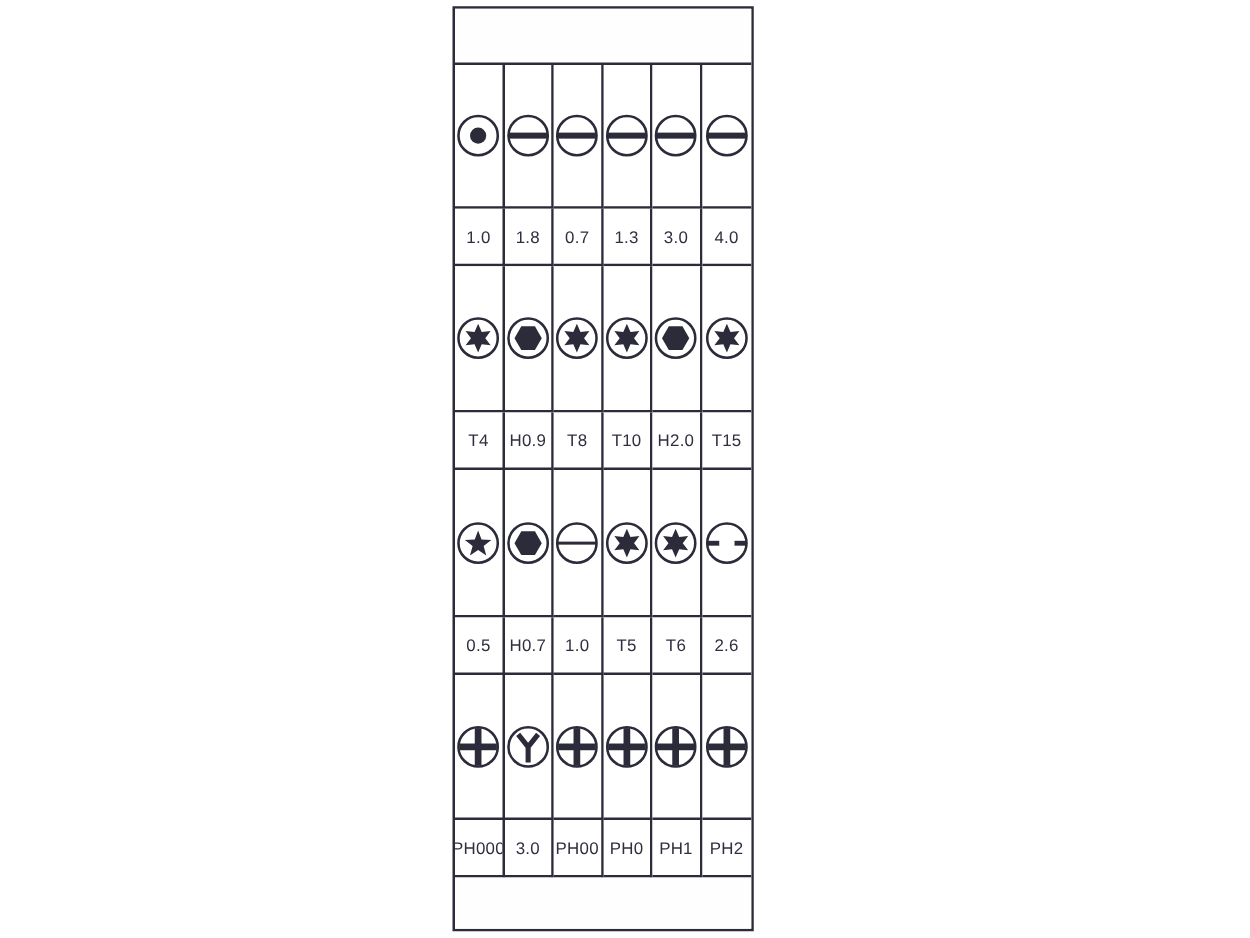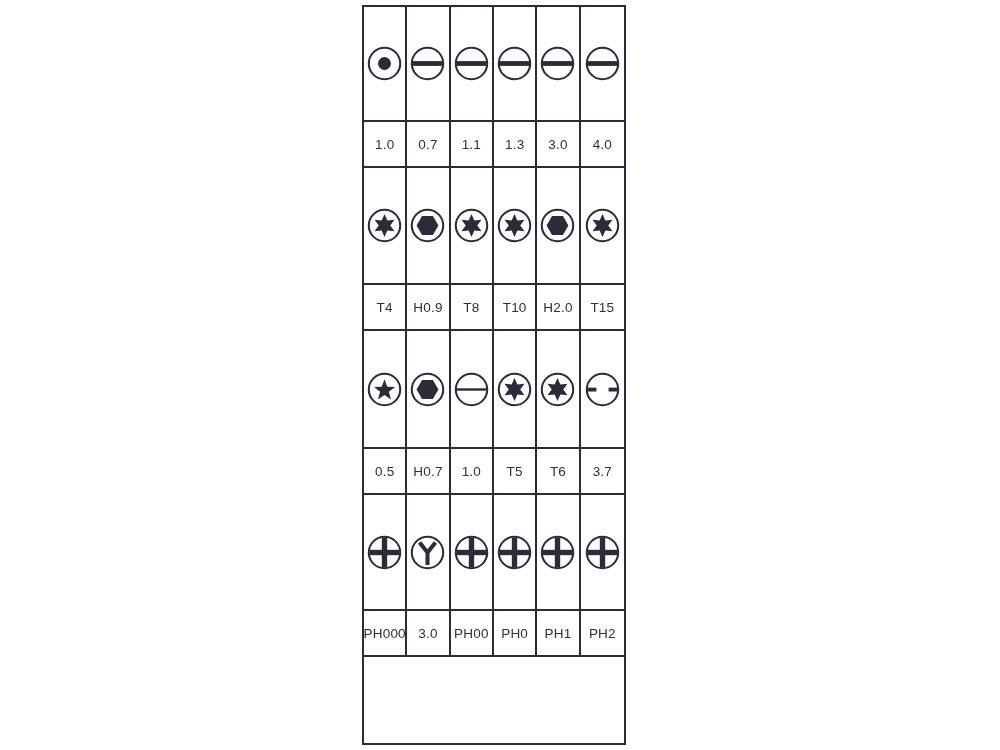--- a/index.html
+++ b/index.html
@@ -13,27 +13,27 @@
   .stage {
     position: relative;
     width: 1000px;
     height: 750px;
     background: #ffffff;
   }
   .panel {
     position: absolute;
     left: 362px;
     top: 5px;
-    width: 264px;
+    width: 241px;
     height: 740px;
     box-sizing: border-box;
     border: 2px solid #2b2b3a;
     background: #ffffff;
     display: flex;
-    flex-direction: row;
+    flex-direction: column;
   }
   .panel-header {
     box-sizing: border-box;
     height: 45px;
     border-bottom: 2px solid #2b2b3a;
     background: #fefefe;
   }
   .bit-grid {
     display: grid;
     grid-template-columns: repeat(6, 1fr);
@@ -118,22 +118,22 @@
         </div>
         <div class="cell icon-cell">
           <span class="icon">
             <svg width="37" height="37" viewBox="0 0 40 40">
               <circle cx="20" cy="20" r="17" fill="none" stroke="#2b2b3a" stroke-width="2.2"></circle>
               <rect x="3.4" y="17.4" width="33.2" height="5.2" fill="#2b2b3a"></rect>
             </svg>
           </span>
         </div>
         <div class="cell label-cell">1.0</div>
+        <div class="cell label-cell">1.8</div>
         <div class="cell label-cell">0.7</div>
-        <div class="cell label-cell">1.1</div>
         <div class="cell label-cell">1.3</div>
         <div class="cell label-cell">3.0</div>
         <div class="cell label-cell">4.0</div>
         <div class="cell icon-cell">
           <span class="icon">
             <svg width="37" height="37" viewBox="0 0 40 40">
               <circle cx="20" cy="20" r="17" fill="none" stroke="#2b2b3a" stroke-width="2.2"></circle>
               <polygon fill="#2b2b3a" points="20,7.5 23.1,14.63 30.83,13.75 26.2,20 30.83,26.25 23.1,25.37 20,32.5 16.9,25.37 9.17,26.25 13.8,20 9.17,13.75 16.9,14.63"></polygon>
             </svg>
           </span>
@@ -231,21 +231,21 @@
               <rect x="3.4" y="18" width="10" height="4.2" fill="#2b2b3a"></rect>
               <rect x="26.6" y="18" width="10" height="4.2" fill="#2b2b3a"></rect>
             </svg>
           </span>
         </div>
         <div class="cell label-cell">0.5</div>
         <div class="cell label-cell">H0.7</div>
         <div class="cell label-cell">1.0</div>
         <div class="cell label-cell">T5</div>
         <div class="cell label-cell">T6</div>
-        <div class="cell label-cell">3.7</div>
+        <div class="cell label-cell">2.6</div>
         <div class="cell icon-cell">
           <span class="icon">
             <svg width="37" height="37" viewBox="0 0 40 40">
               <circle cx="20" cy="20" r="17" fill="none" stroke="#2b2b3a" stroke-width="2.2"></circle>
               <rect x="3.8" y="17.1" width="32.4" height="5.8" fill="#2b2b3a"></rect>
               <rect x="17.1" y="3.8" width="5.8" height="32.4" fill="#2b2b3a"></rect>
             </svg>
           </span>
         </div>
         <div class="cell icon-cell">

